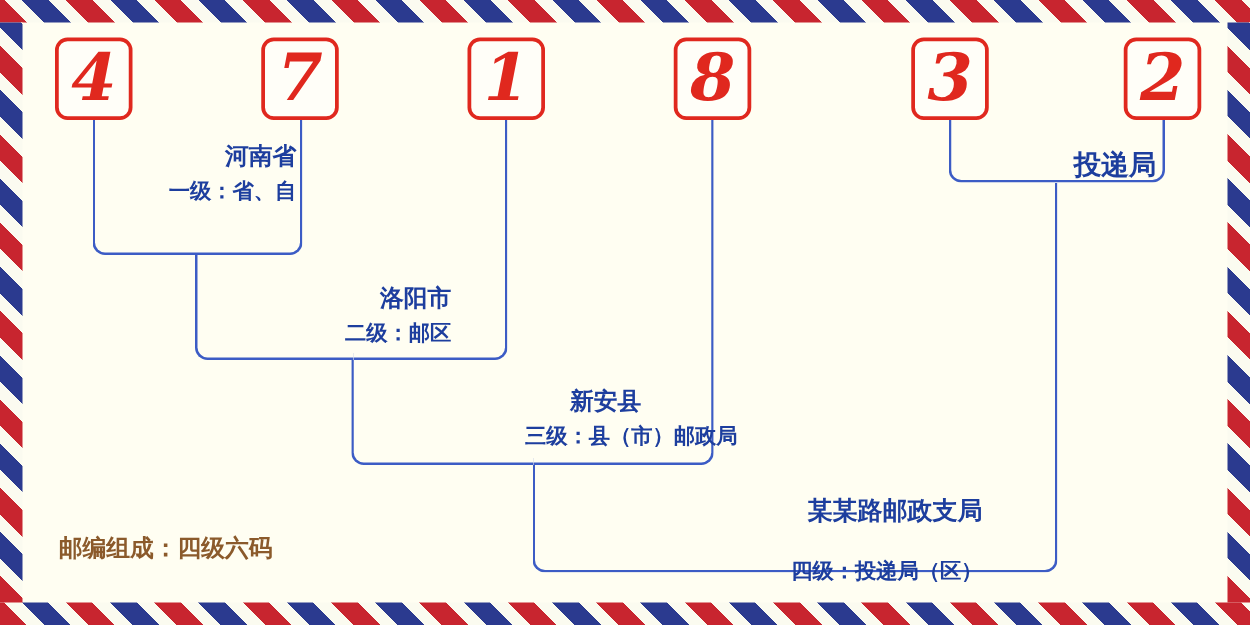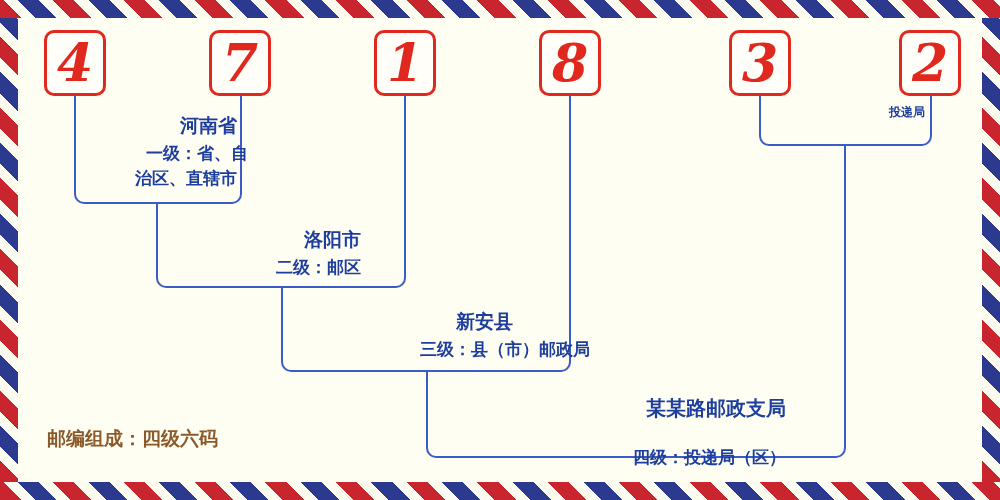--- a/index.html
+++ b/index.html
@@ -95,29 +95,28 @@
               border-radius:0 0 10px 10px;"></div>
 
   <div class="bk" style="left:426px; top:372px; width:210px; height:86px;
               border-left-width:2px; border-bottom-width:2px;
               border-radius:0 0 0 10px;"></div>
   <div class="bk" style="left:636px; top:146px; width:210px; height:312px;
               border-right-width:2px; border-bottom-width:2px;
               border-radius:0 0 10px 0;"></div>
 
   <div class="label name" style="left:77px; top:113px; width:160px;">河南省</div>
-  <div class="label desc" style="left:88px; top:142px; width:160px;">一级：省、自</div>
-  <div class="label desc" style="left:77px; top:167px; width:160px;">治区、直辖市</div>
+  <div class="label desc" style="left:77px; top:142px; width:160px;">一级：省、自</div>
 
   <div class="label name" style="left:201px; top:227px; width:160px;">洛阳市</div>
   <div class="label desc" style="left:201px; top:256px; width:160px;">二级：邮区</div>
 
   <div class="label name" style="left:353px; top:309px; width:160px;">新安县</div>
   <div class="label desc" style="left:290px; top:338px; width:300px;">三级：县（市）邮政局</div>
 
-  <div class="label name" style="left:765px; top:105px; width:160px; font-size:12px;">投递局</div>
+  <div class="label name" style="left:765px; top:119px; width:160px; font-size:22px;">投递局</div>
 
   <div class="label name" style="left:486px; top:395px; width:300px; font-size:20px;">某某路邮政支局</div>
   <div class="label desc" style="left:486px; top:425px; width:300px;margin-top:21px;">四级：投递局（区）</div>
 
   <div class="note" style="left:35px; top:426px;padding-left:12px;">邮编组成：四级六码</div>
 
 </div>
 
 </body></html>

